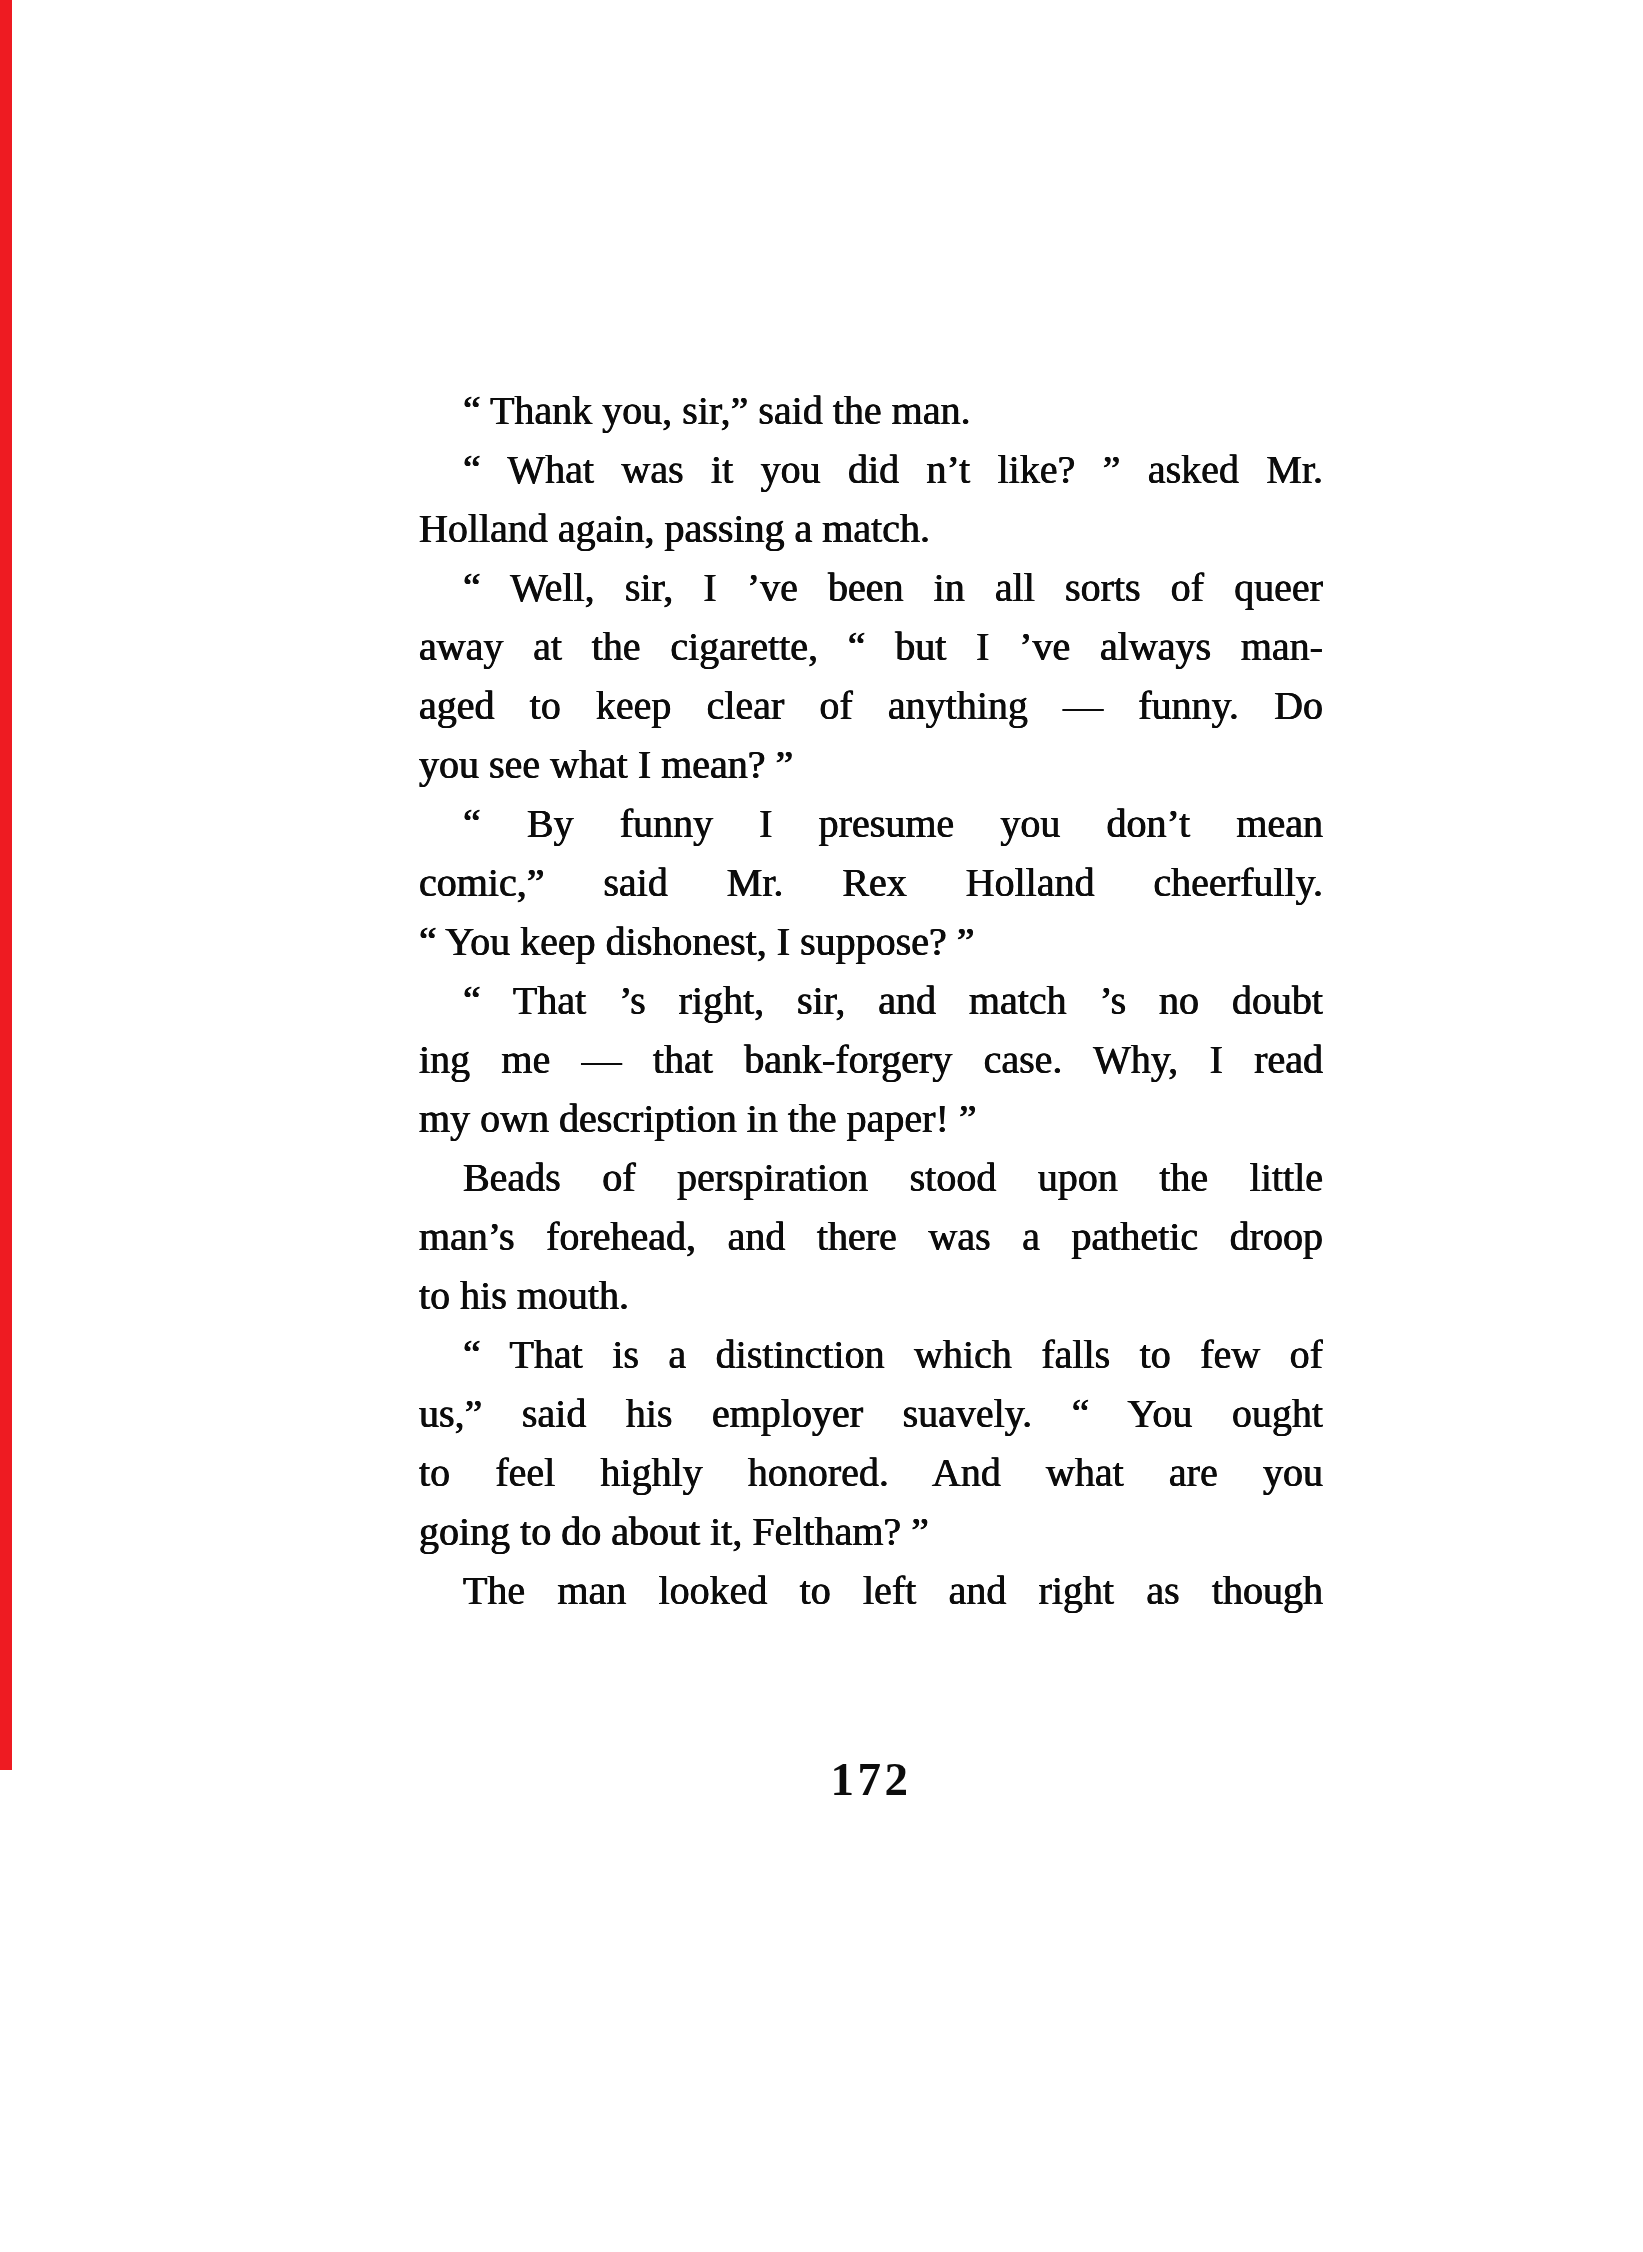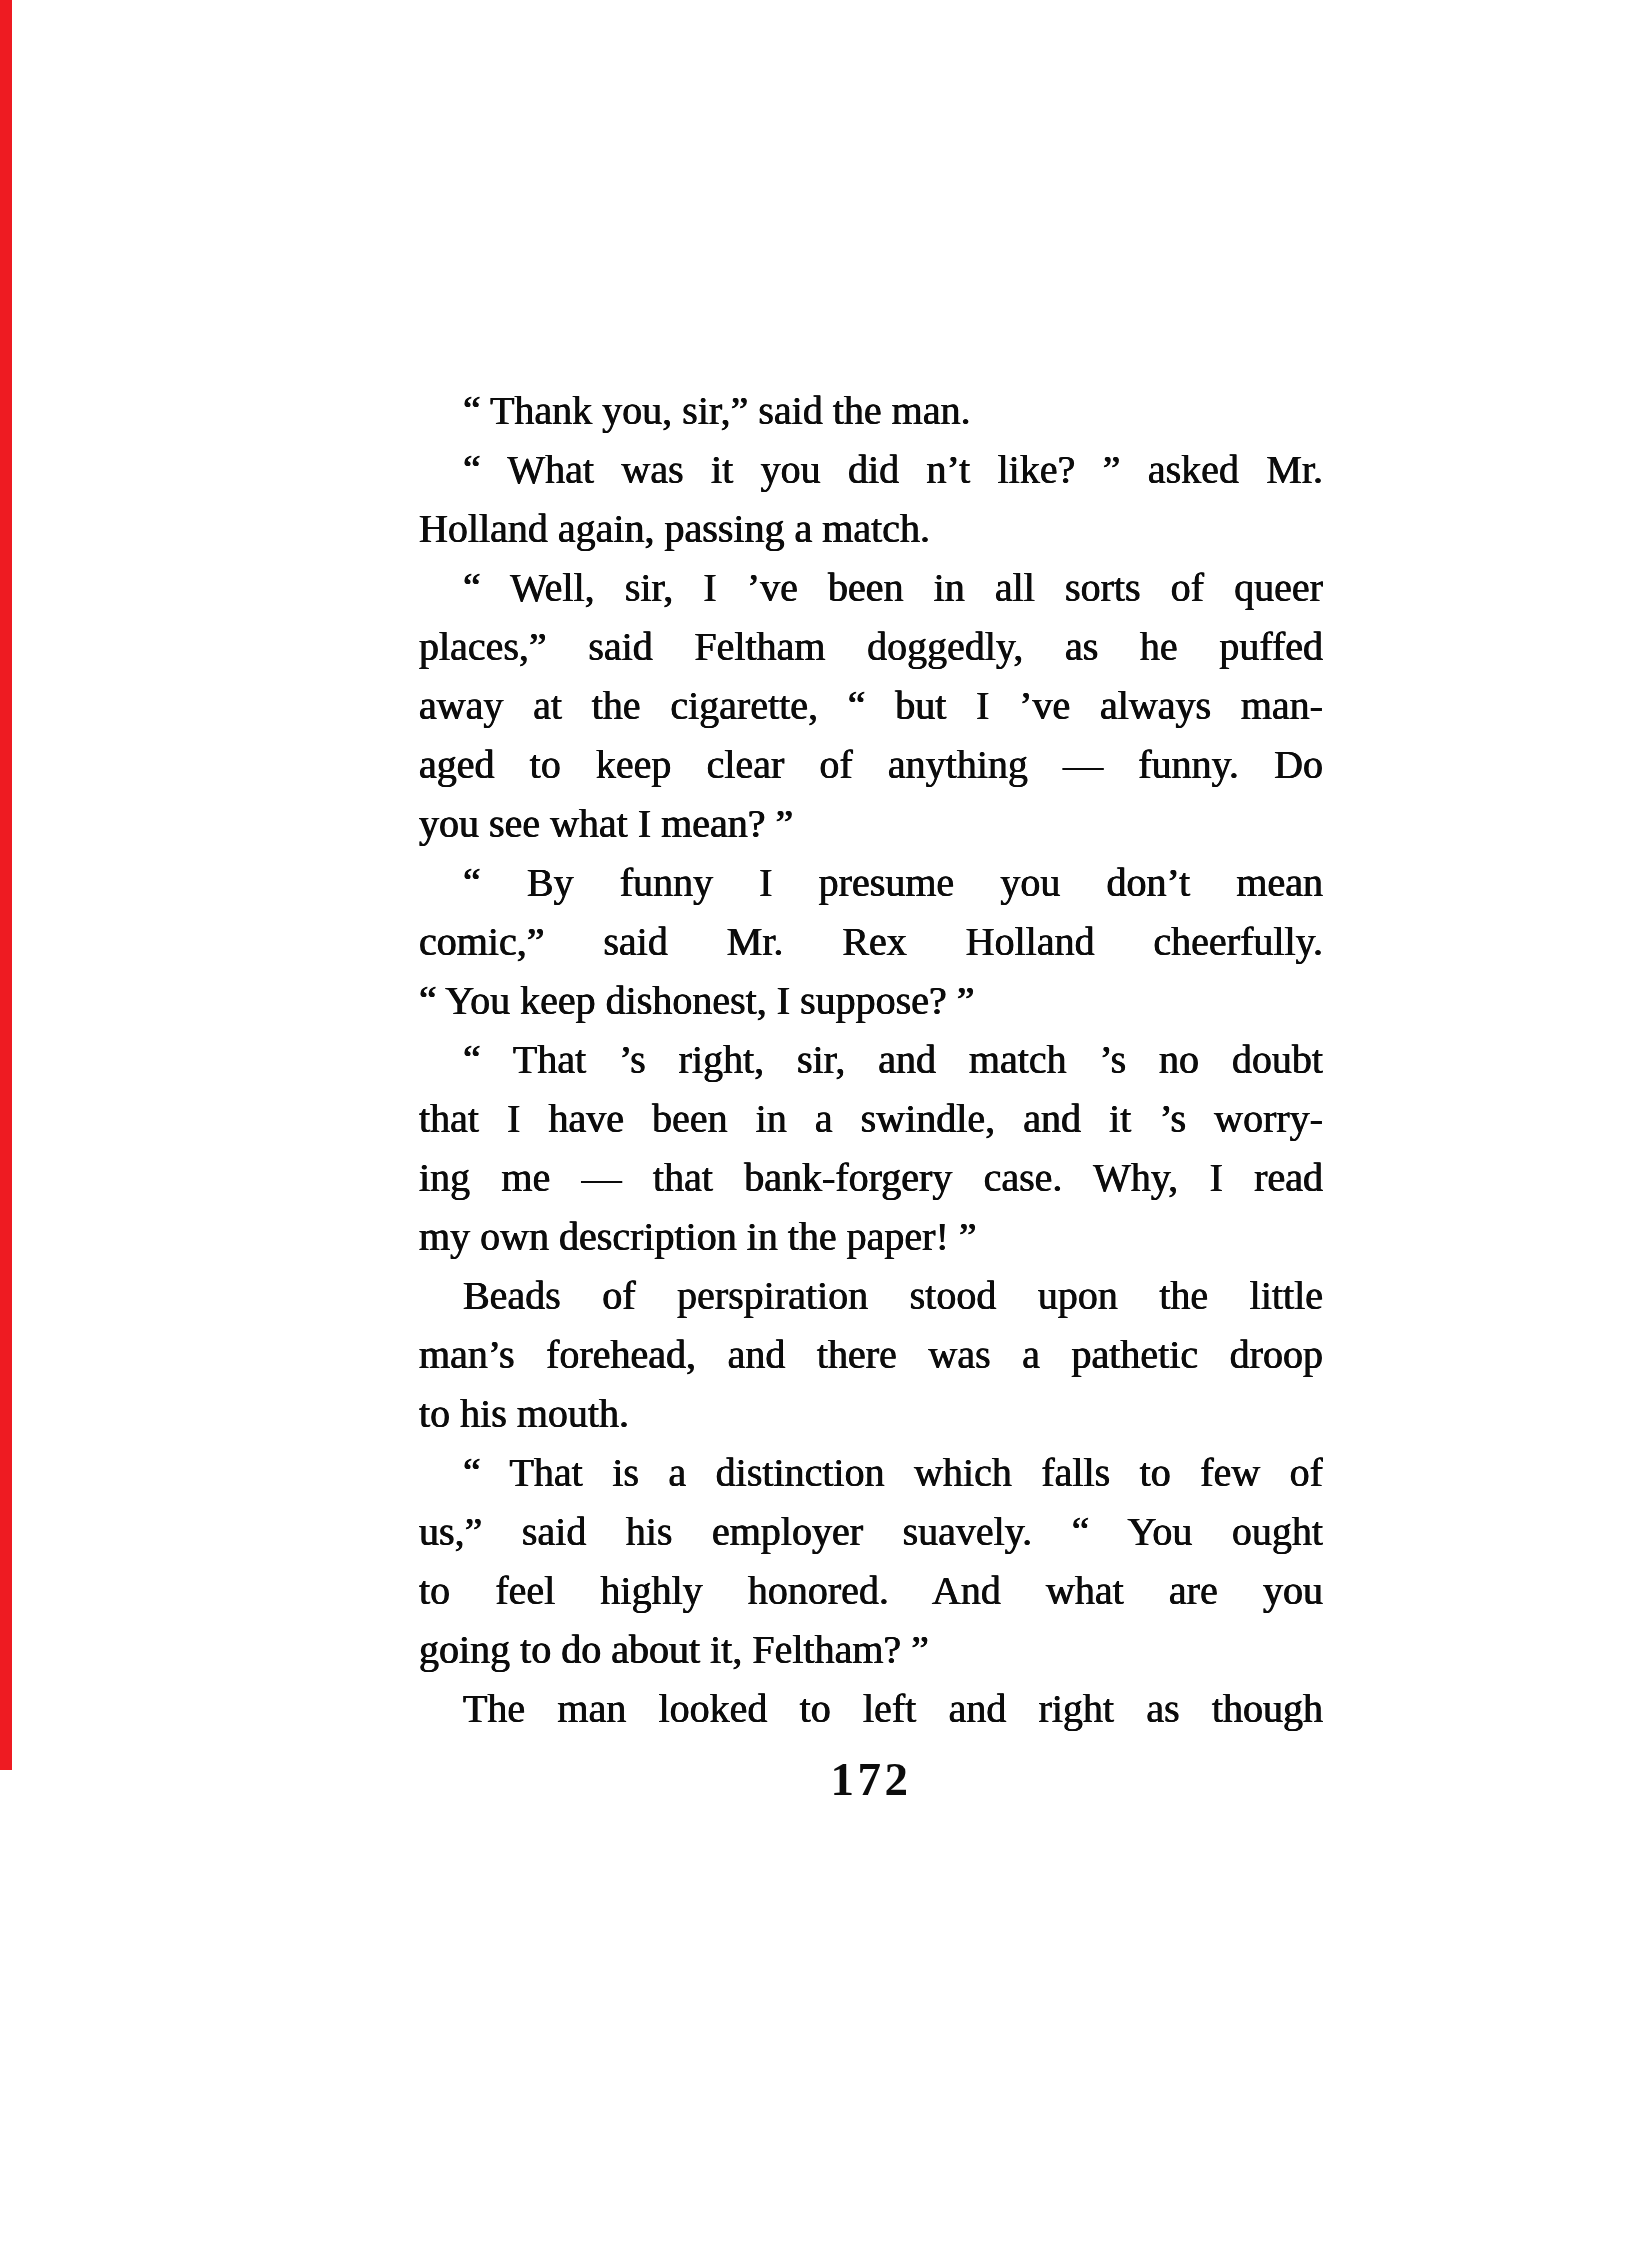--- a/index.html
+++ b/index.html
@@ -80,29 +80,27 @@
 </head>
 <body>
 
 <div class="page" style="color: rgb(12, 12, 12); background: rgb(255, 255, 255);">
   <div class="edge" style="background: rgb(238, 27, 34);"></div>
   <div class="body-text">
       <div class="line i">“ Thank you, sir,” said the man.</div>
       <div class="line j i">“ What was it you did n’t like? ” asked Mr.</div>
       <div class="line">Holland again, passing a match.</div>
       <div class="line j i">“ Well, sir, I ’ve been in all sorts of queer</div>
-      <div class="line j">places,” said Feltham doggedly, as he puffed</div>
       <div class="line j">away at the cigarette, “ but I ’ve always man-</div>
       <div class="line j">aged to keep clear of anything — funny.  Do</div>
       <div class="line">you see what I mean? ”</div>
       <div class="line j i">“ By funny I presume you don’t mean</div>
       <div class="line j">comic,” said Mr. Rex Holland cheerfully.</div>
       <div class="line">“ You keep dishonest, I suppose? ”</div>
       <div class="line j i">“ That ’s right, sir, and match ’s no doubt</div>
-      <div class="line j">that I have been in a swindle, and it ’s worry-</div>
       <div class="line j">ing me — that bank-forgery case.  Why, I read</div>
       <div class="line">my own description in the paper! ”</div>
       <div class="line j i">Beads of perspiration stood upon the little</div>
       <div class="line j">man’s forehead, and there was a pathetic droop</div>
       <div class="line">to his mouth.</div>
       <div class="line j i">“ That is a distinction which falls to few of</div>
       <div class="line j">us,” said his employer suavely.  “ You ought</div>
       <div class="line j">to feel highly honored.  And what are you</div>
       <div class="line">going to do about it, Feltham? ”</div>
       <div class="line j i">The man looked to left and right as though</div>

